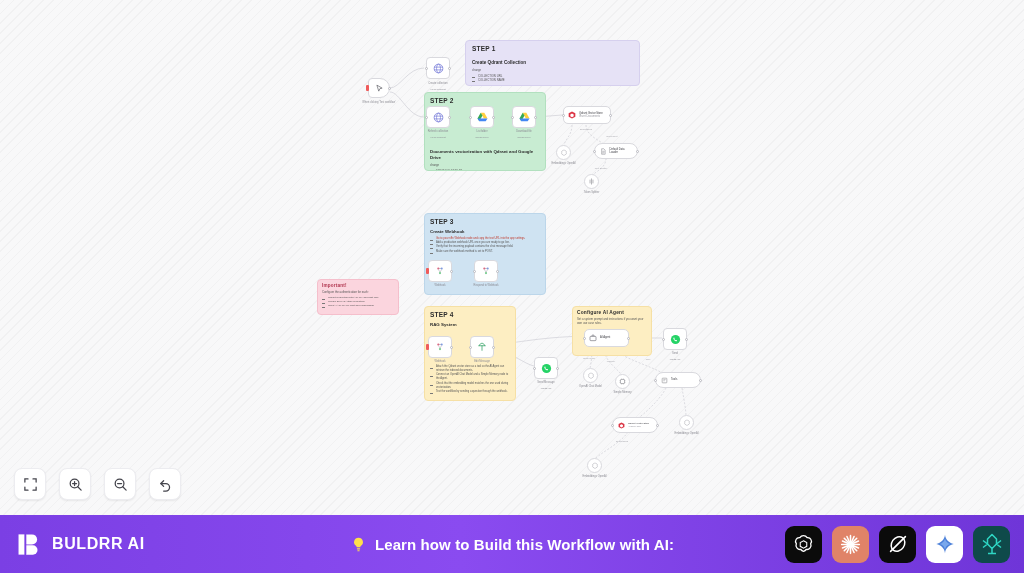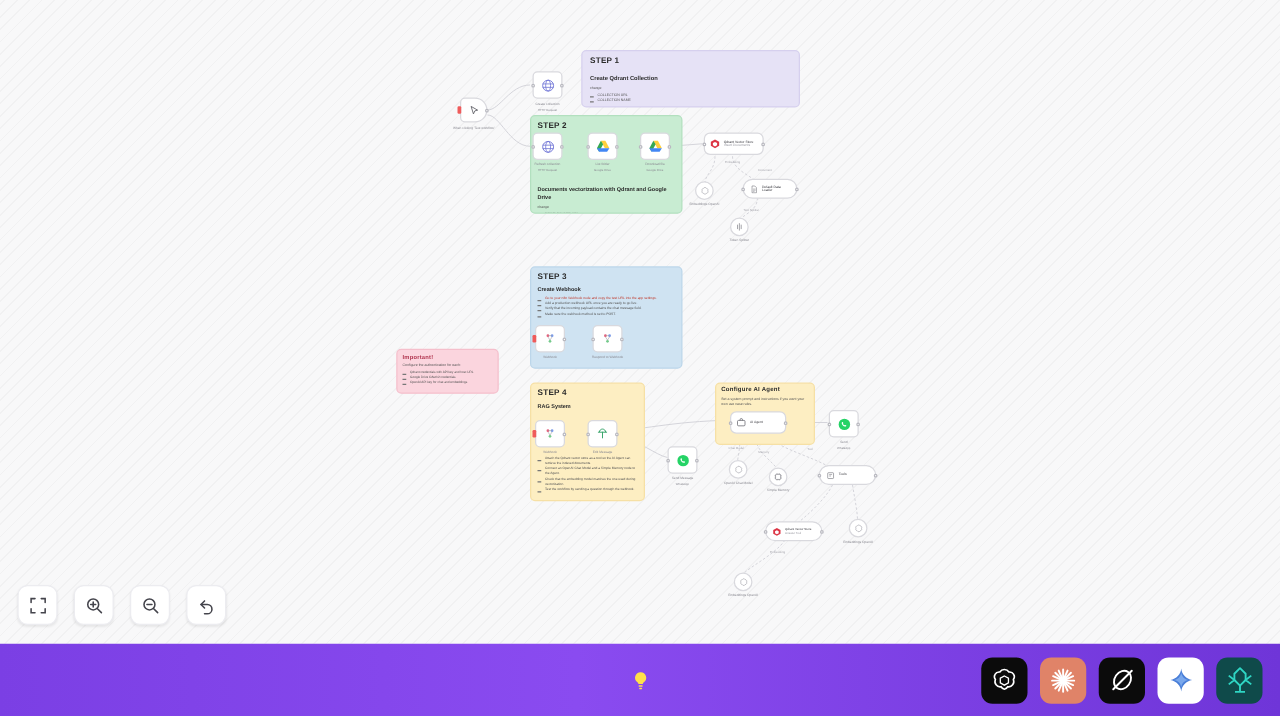--- a/index.html
+++ b/index.html
@@ -533,27 +533,39 @@
     <div class="tbtn">
       <svg width="15" height="15" viewBox="0 0 24 24">
         <path d="M9 6L4.5 10.5 9 15" fill="none" stroke="#44444c" stroke-width="2" stroke-linecap="round" stroke-linejoin="round"></path>
         <path d="M4.5 10.5h8a6 6 0 010 12H9" fill="none" stroke="#44444c" stroke-width="2" stroke-linecap="round"></path>
       </svg>
     </div>
   </div>
 
   <div id="footer">
 
+    <div id="brand">
+      <div id="brand-mark">
+        <svg width="27" height="27" viewBox="0 0 32 32">
+          <rect x="3" y="4" width="7" height="24" fill="#fff"></rect>
+          <path d="M12 4h7a6 6 0 010 12h-7z" fill="#fff"></path>
+          <path d="M12 17h8a5.5 5.5 0 010 11h-8z" fill="#fff"></path>
+          <rect x="10.5" y="4" width="1.6" height="24" fill="#7b3fe4"></rect>
+        </svg>
+      </div>
+      <span id="brand-name">BULDRR AI</span>
+    </div>
 
     <div id="footer-center">
       <svg width="17" height="17" viewBox="0 0 24 24">
         <path d="M12 2.5a6.2 6.2 0 00-3.6 11.3c.7.5 1.1 1.2 1.1 2h5a2.6 2.6 0 011.1-2A6.2 6.2 0 0012 2.5z" fill="#ffe04a"></path>
         <rect x="9.6" y="17.2" width="4.8" height="1.7" rx=".8" fill="#ffe04a"></rect>
         <rect x="10.3" y="20" width="3.4" height="1.6" rx=".8" fill="#ffe04a"></rect>
       </svg>
+      <span id="cta-text">Learn how to Build this Workflow with AI:</span>
     </div>
 
     <div id="ai-icons">
       <div class="ai-ic" style="background:#0b0b0b;">
         <svg width="23" height="23" viewBox="0 0 24 24">
           <path d="M12 2.7c1.6 0 3 .8 3.8 2.1 1.6-.2 3.2.5 4 2 .8 1.4.6 3.1-.3 4.3.6 1.5.4 3.2-.6 4.4-1 1.3-2.6 1.9-4.1 1.6A4.4 4.4 0 0112 19.2a4.4 4.4 0 01-2.8-2.1c-1.5.3-3.1-.3-4.1-1.6-1-1.2-1.2-2.9-.6-4.4-.9-1.2-1.1-2.9-.3-4.3.8-1.5 2.4-2.2 4-2A4.4 4.4 0 0112 2.7z" fill="none" stroke="#fff" stroke-width="1.35"></path>
           <path d="M12 8.1l3.4 1.9v3.9L12 15.8l-3.4-1.9V10z" fill="none" stroke="#fff" stroke-width="1.1"></path>
         </svg>
       </div>
       <div class="ai-ic" style="background:#e08368;">

